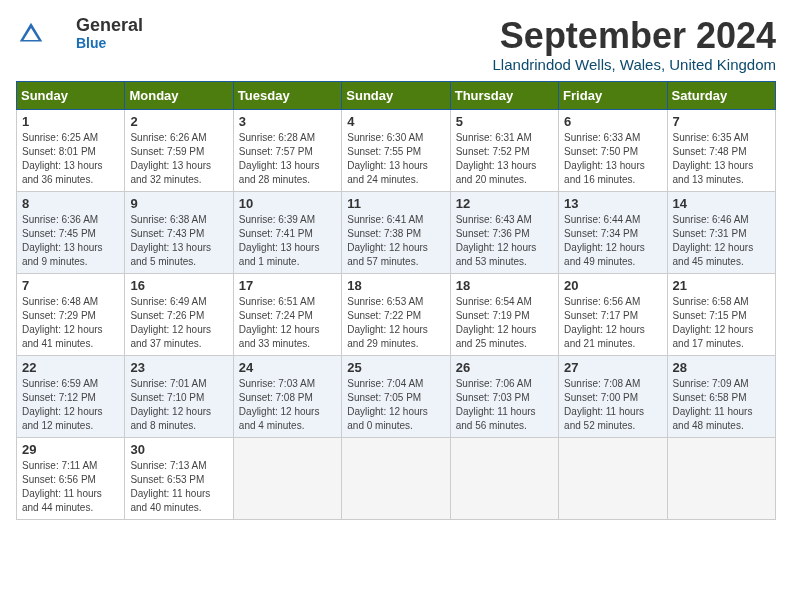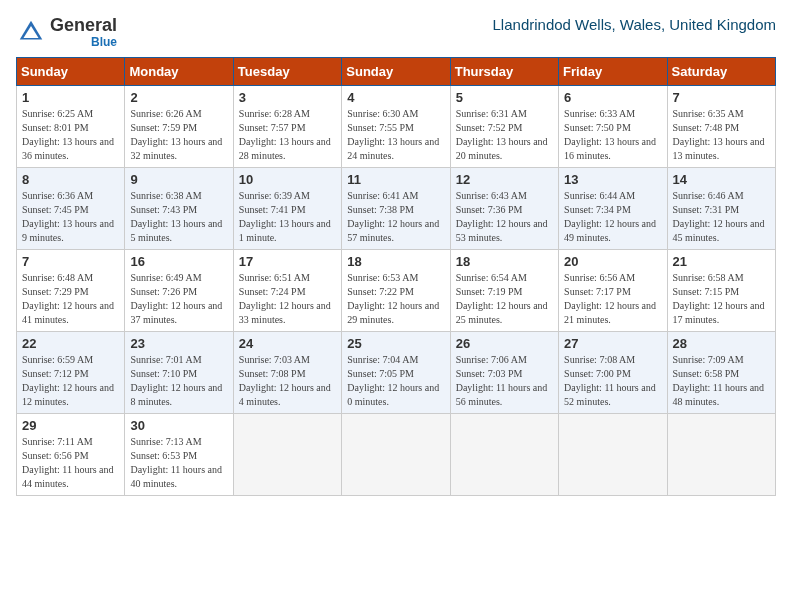--- a/index.html
+++ b/index.html
@@ -18,31 +18,31 @@
     }
     .logo {
       display: flex;
       align-items: center;
       gap: 4px;
     }
     .logo-text {
       display: flex;
       flex-direction: column;
       line-height: 1.1;
+      margin-left: 26px;
     }
     .logo-general {
       font-size: 18px;
       font-weight: bold;
       color: #333;
     }
     .logo-blue {
-      font-size: 12px;
+      font-size: 14px;
       font-weight: bold;
       color: #1a6fb5;
-      text-align: right;
     }
     .logo-icon {
       width: 30px;
       height: 30px;
     }
     .title-block {
       text-align: right;
     }
     .month-title {
       font-size: 36px;
@@ -53,21 +53,21 @@
     .subtitle {
       font-size: 15px;
       color: #0c4a6e;
     }
     .calendar {
       width: 100%;
       border-collapse: collapse;
       margin-top: 8px;
     }
     .calendar th {
-      background: #c2410c;
+      background: #4d7c0f;
       color: #fff;
       font-size: 13px;
       font-weight: bold;
       padding: 6px 4px;
       text-align: left;
       border: 1px solid #1a5a9a;
     }
     .calendar td {
       vertical-align: top;
       padding: 4px 5px;
@@ -89,38 +89,38 @@
       font-size: 13px;
       font-weight: bold;
       color: #333;
       display: block;
       margin-bottom: 2px;
     }
     .day-detail {
       font-size: 10px;
       color: #444;
       line-height: 1.4;
-      font-family: Liberation Serif, serif;
     }
   </style>
 </head>
 <body>
 
 <div class="header">
   <div class="logo">
     <svg class="logo-icon" viewBox="0 0 40 40">
       <polygon points="20,5 35,30 5,30" fill="#2a6db5"></polygon>
       <polygon points="20,12 30,28 10,28" fill="#fff"></polygon>
     </svg>
     <div class="logo-text">
       <span class="logo-general">General</span>
       <span class="logo-blue">Blue</span>
     </div>
   </div>
   <div class="title-block">
+    <div class="month-title">September 2024</div>
     <div class="subtitle">Llandrindod Wells, Wales, United Kingdom</div>
   </div>
 </div>
 
 <table class="calendar">
   <thead>
     <tr>
     <th>Sunday</th>
         <th>Monday</th>
         <th>Tuesday</th>

